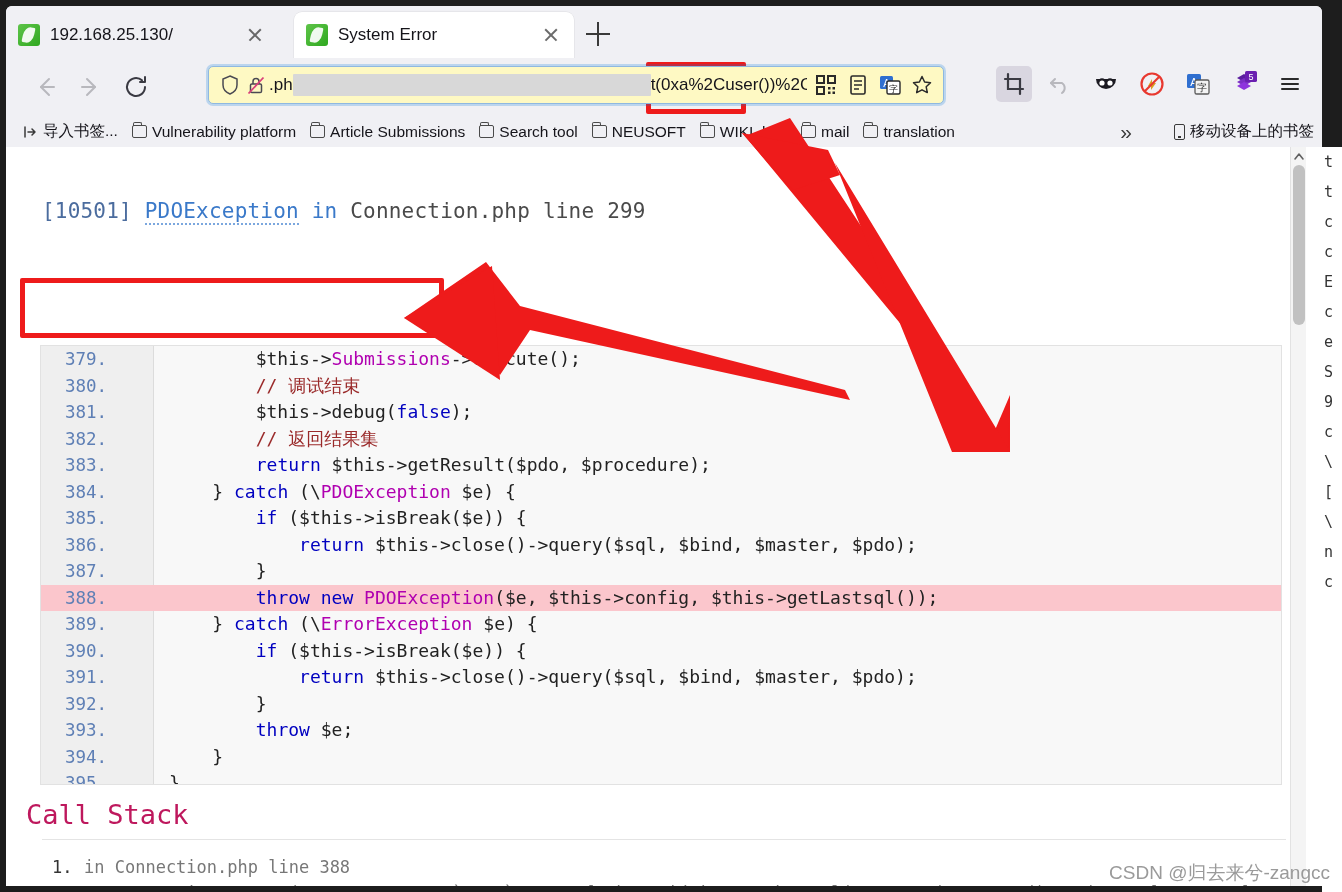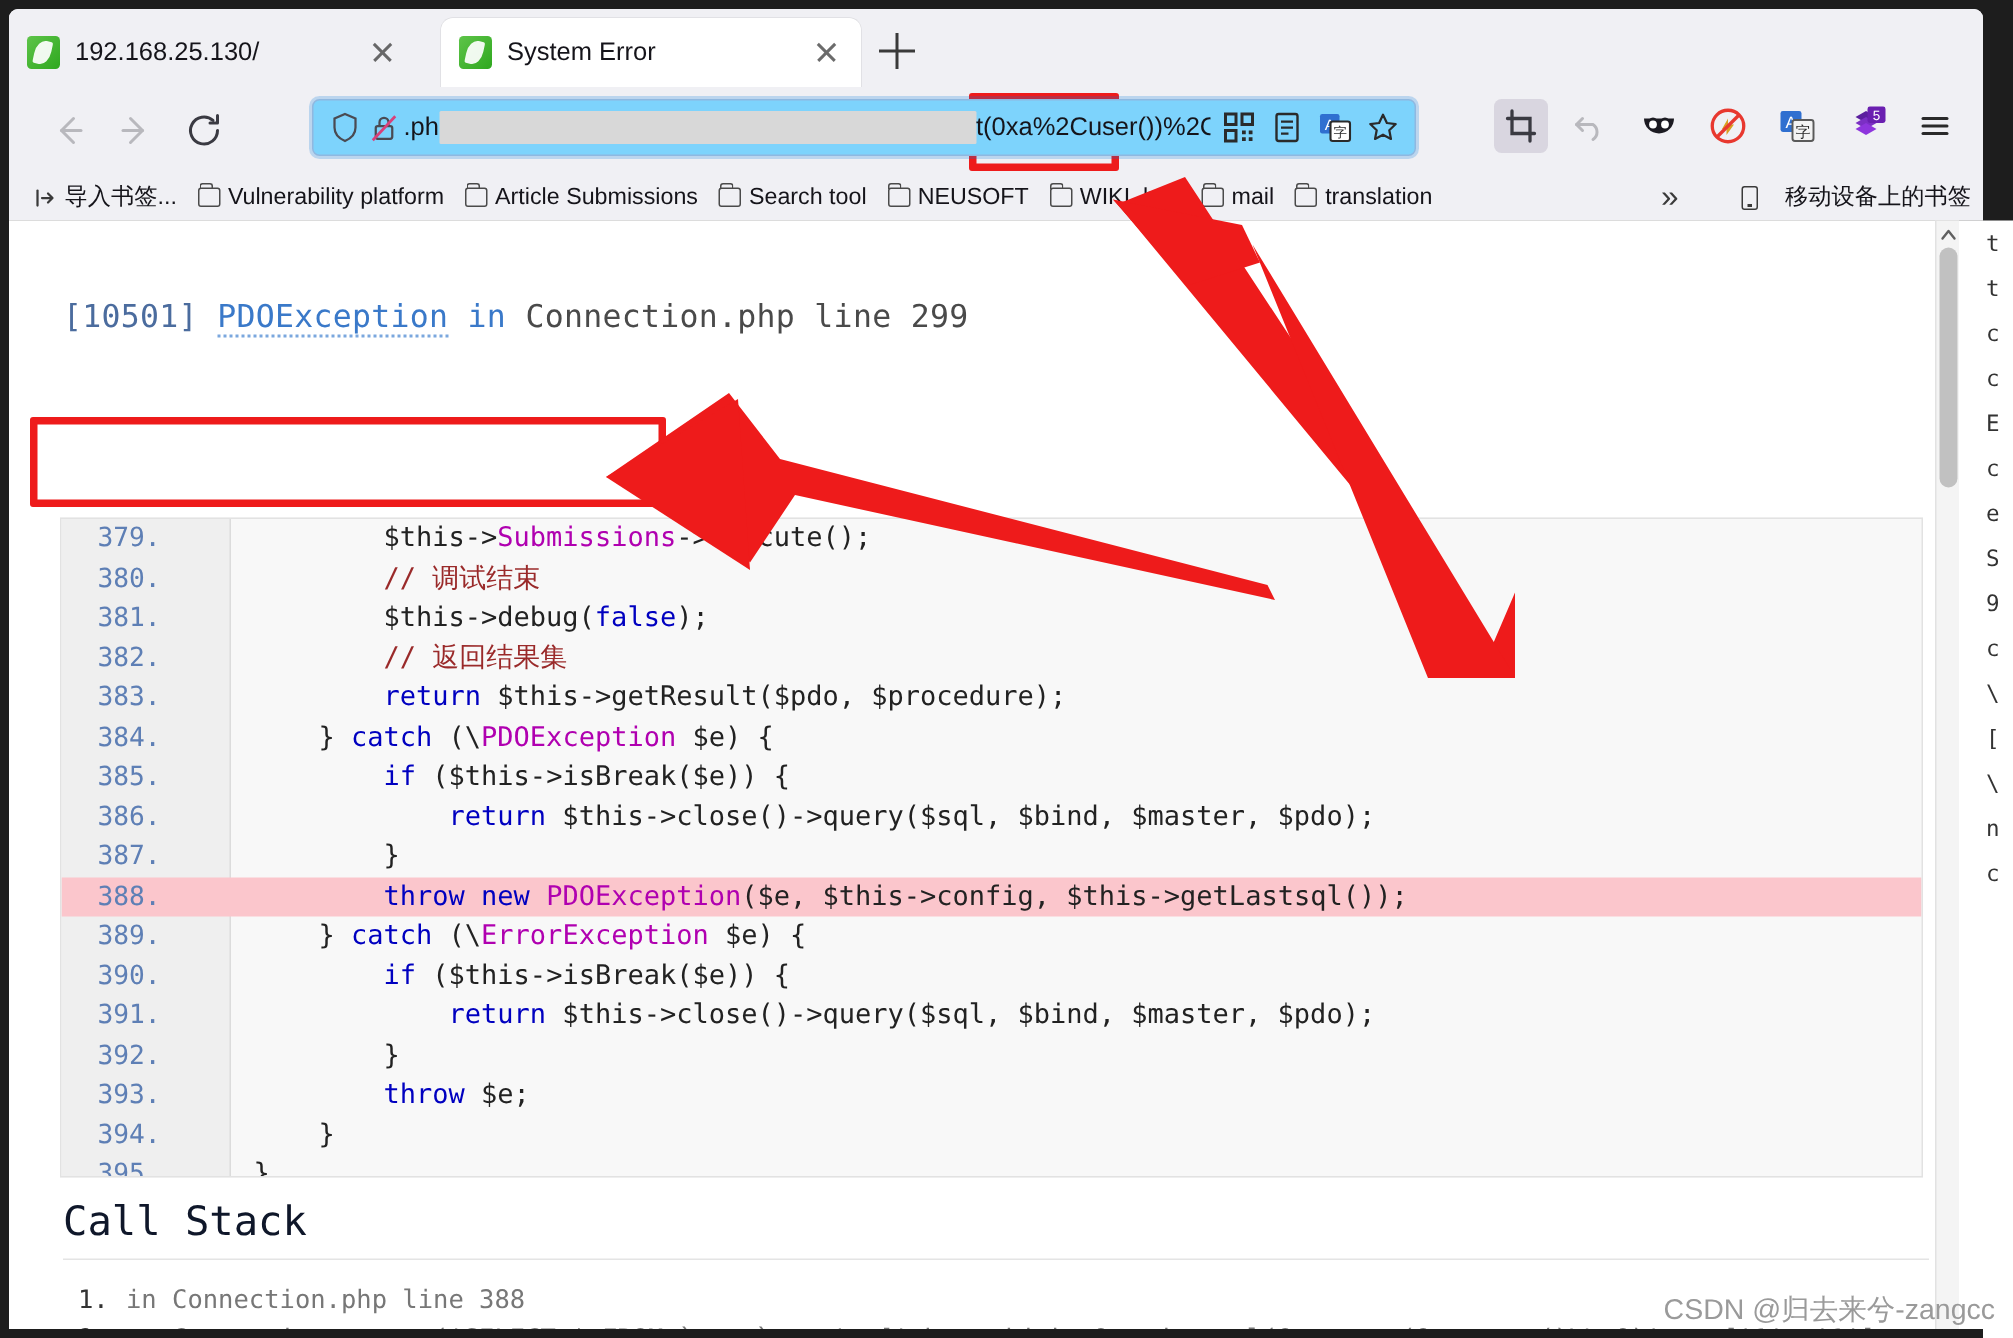--- a/index.html
+++ b/index.html
@@ -91,21 +91,21 @@
     width: 36px; height: 36px;
   }
   .navbtn svg { display: block; }
   #btn-back { left: 22px; }
   #btn-fwd  { left: 66px; }
   #btn-reload { left: 112px; }
 
   .urlbar {
     position: absolute; left: 208px; top: 66px;
     width: 736px; height: 38px;
-    background: #7dd3fc;
+    background: #fef9c3;
     border: 1px solid #8fb8e0;
     border-radius: 5px;
     box-shadow: 0 0 0 2px rgba(0,120,220,.22);
     display: flex; align-items: center;
     padding: 0 8px;
     z-index: 5;
   }
   .url-icon { width: 26px; height: 26px; flex: 0 0 auto; position: relative; }
   .url-text {
     flex: 1 1 auto;
@@ -156,21 +156,21 @@
     position: relative;
   }
   .bm-folder::before {
     content: ""; position: absolute; left: -0.4px; top: -3.6px;
     width: 7px; height: 3px;
     border: 1.4px solid #4a4a4a; border-bottom: none;
     border-radius: 2px 2px 0 0;
   }
   .bm-import { width: 16px; height: 16px; flex: 0 0 auto; }
   .bm-chev { margin-left: auto; display: flex; align-items: center; gap: 10px; padding-right: 8px; }
-  .bm-mobile { display: flex; align-items: center; gap: 18px; padding-left: 32px; }
+  .bm-mobile { display: flex; align-items: center; gap: 5px; padding-left: 32px; }
   .phone-ic {
     width: 11px; height: 16px; border: 1.5px solid #3a3a3a; border-radius: 2px;
     position: relative; flex: 0 0 auto;
   }
   .phone-ic::after { content:""; position:absolute; left:3px; bottom:1px; width:3px; height:1.4px; background:#3a3a3a; }
 
   
   .viewport {
     position: absolute; left: 6px; top: 147px;
     width: 1316px; height: 739px;
@@ -236,22 +236,22 @@
     padding-right: 22px;
     color: #5e7fb5;
     font-size: 17.5px;
   }
   .cline .src { padding-left: 16px; }
   .kw   { color: #0000c0; }
   .cls  { color: #b000b0; }
   .cmt  { color: #9a2a2a; }
 
   .callstack-title {
-    position: absolute; left: 36px; top: 652px;
-    font-size: 27px; color: #0f172a;
+    position: absolute; left: 20px; top: 652px;
+    font-size: 27px; color: #be185d;
     font-family: "DejaVu Sans Mono", monospace;
   }
   .callstack {
     position: absolute; left: 36px; top: 692px;
     width: 1244px;
     border-top: 1px solid #e4e4e4;
     padding-top: 14px;
   }
   .cs-item {
     font-size: 17px; line-height: 26px;

